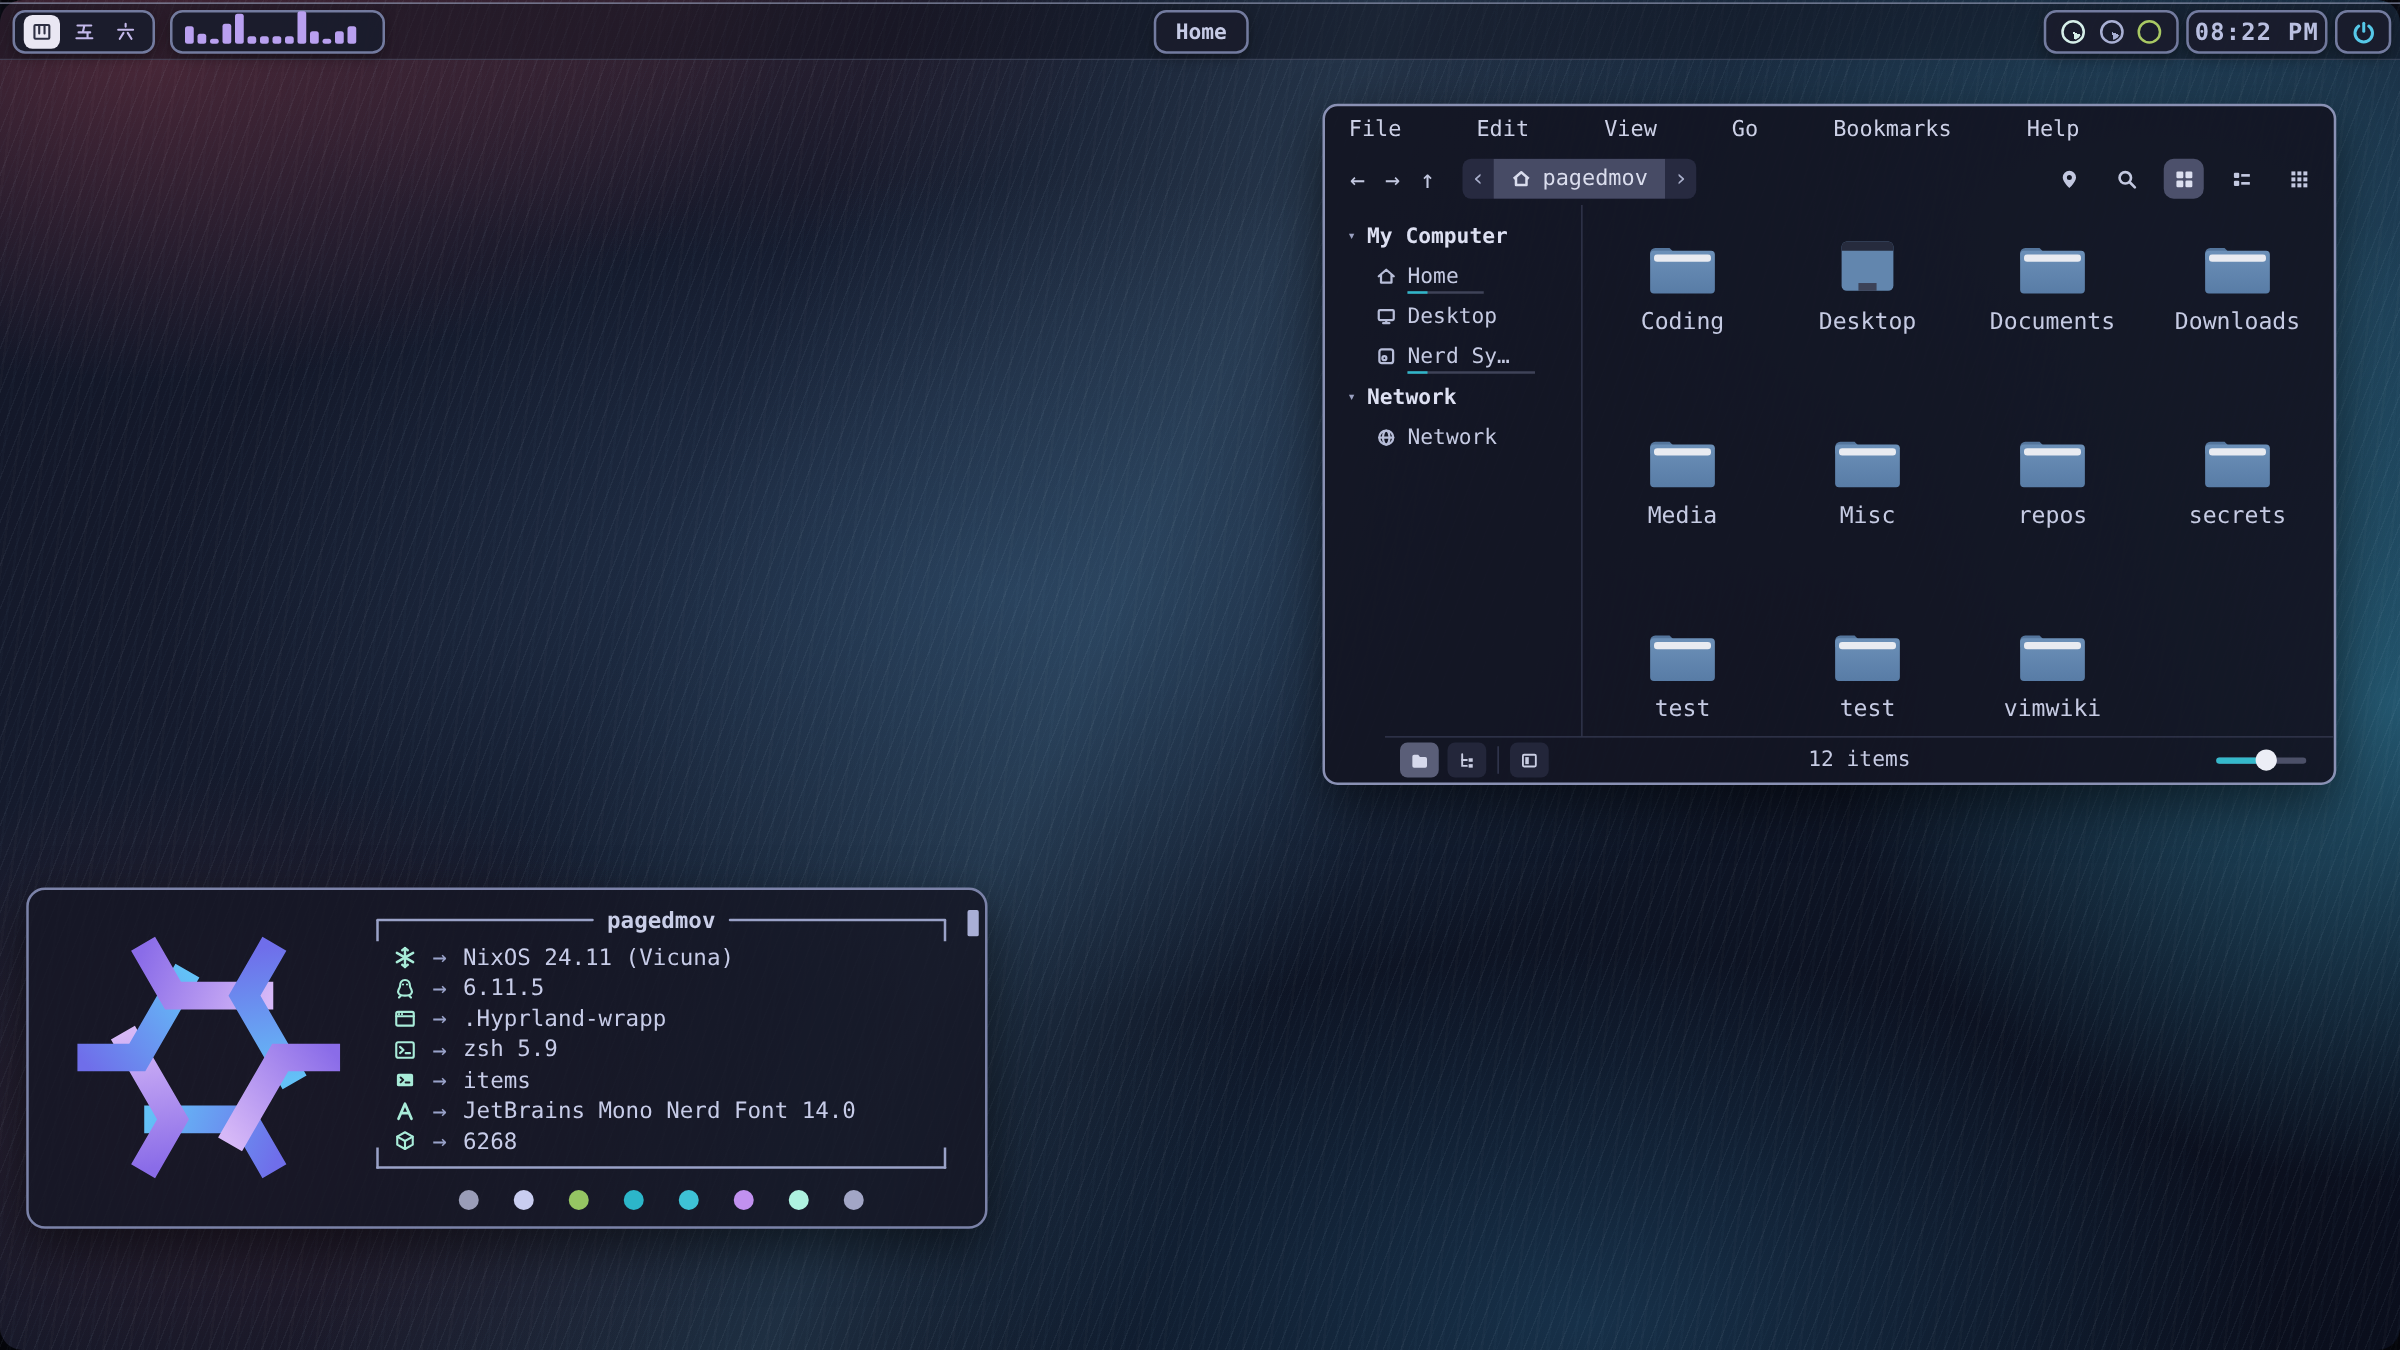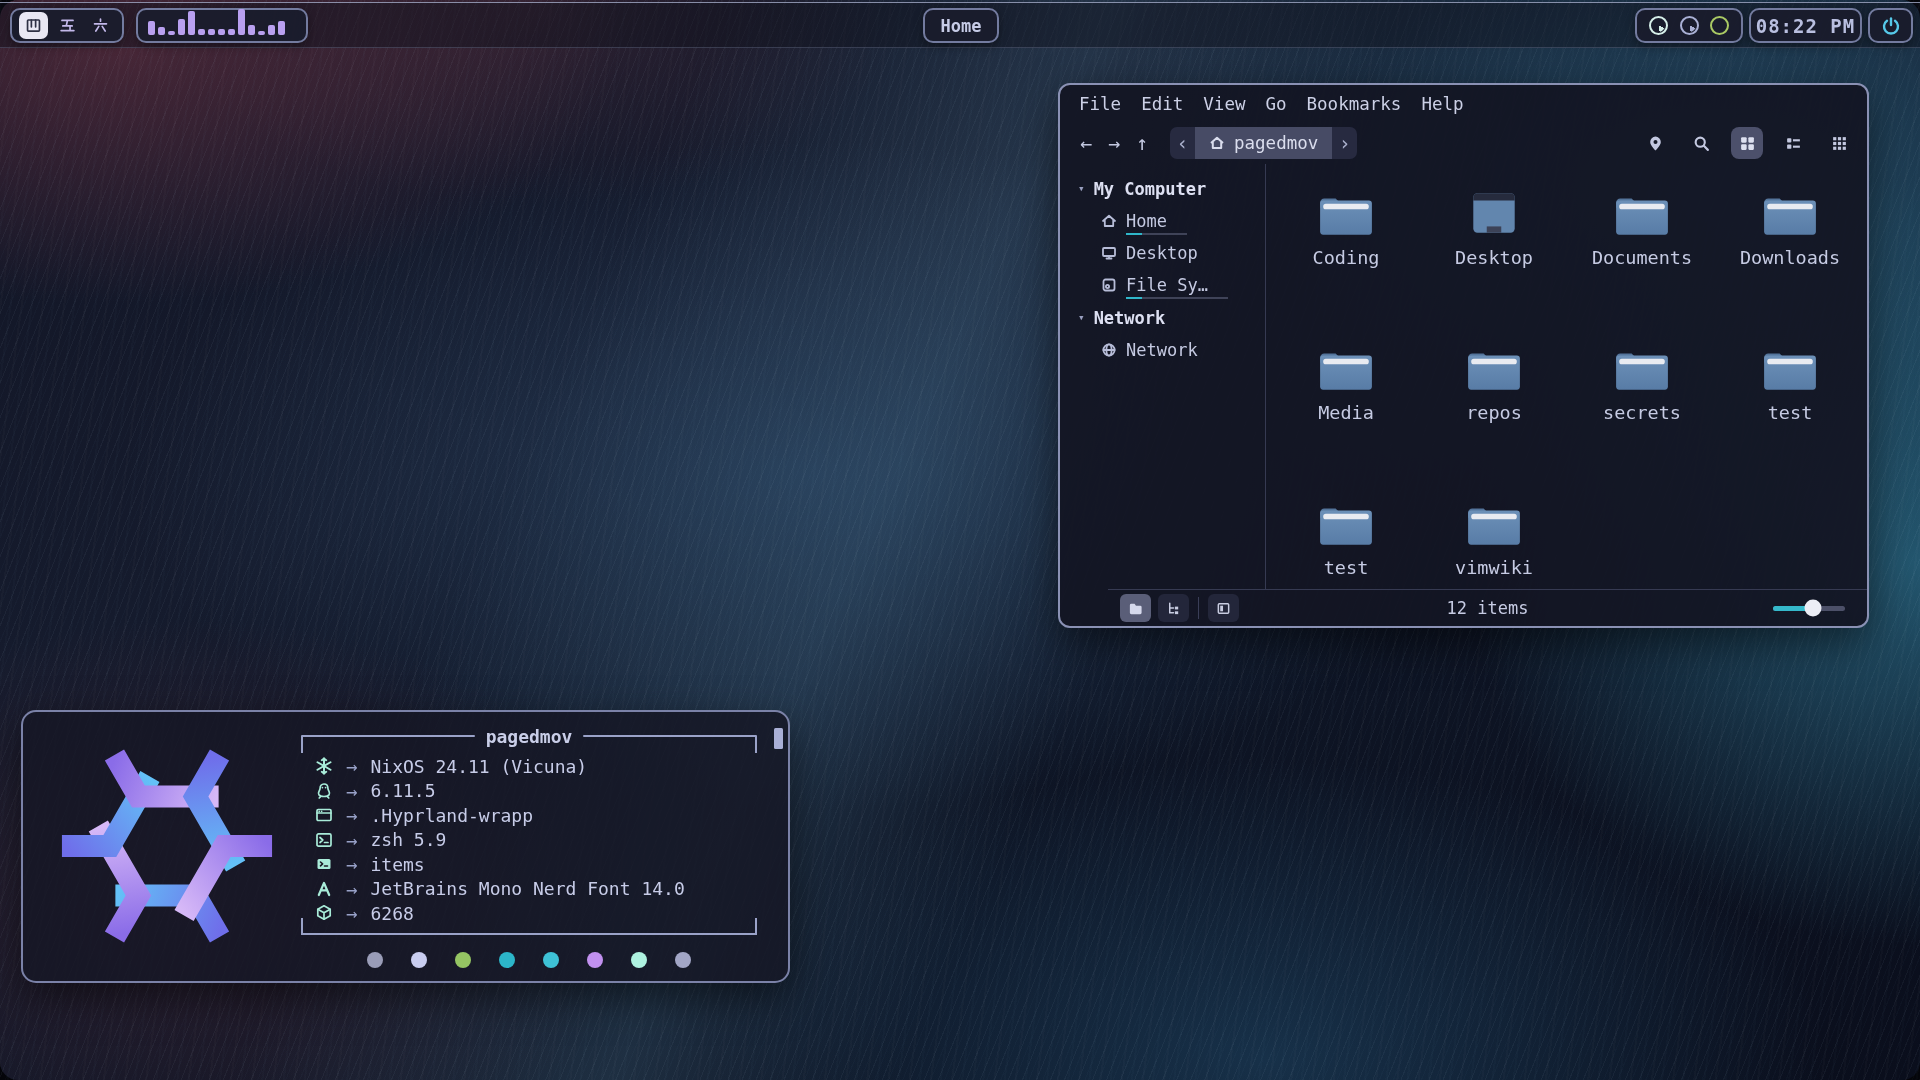--- a/index.html
+++ b/index.html
@@ -43,21 +43,21 @@
   .ring{width:19px;height:19px;border:2.4px solid currentColor;border-radius:50%;position:relative;box-sizing:border-box;}
   .ring.wedge::after{content:"";position:absolute;inset:1px;border-radius:50%;
     background:conic-gradient(from 112deg, currentColor 0 57deg, transparent 57deg 360deg);}
   .island-clock{left:1749px;width:113px;justify-content:center;color:#b9bfe0;font-weight:bold;font-size:19px;letter-spacing:1px;}
   .island-power{left:1868px;width:45px;justify-content:center;}
   .island-power svg{width:20px;height:20px;stroke:currentColor;stroke-width:2.4;fill:none;stroke-linecap:round;}
   
   .fm{position:absolute;left:1058px;top:83px;width:811px;height:545px;box-sizing:border-box;
     background:rgba(19,21,35,0.94);border:2px solid #8a91b4;border-radius:12px;
     display:flex;flex-direction:column;overflow:hidden;box-shadow:0 14px 40px rgba(0,0,0,0.5);z-index:4;}
-  .fm-menubar{height:37px;display:flex;align-items:center;padding-left:9px;flex:none;}
+  .fm-menubar{height:37px;display:flex;align-items:center;padding-left:9px;flex:none;gap:40px;}
   .menu-item{padding:0 10px;font-size:17.5px;color:#ccd0e6;}
   .fm-toolbar{height:42px;display:flex;align-items:center;padding:0 12px;flex:none;}
   .nav-arrow{width:28px;text-align:center;color:#c3c8e0;font-size:20px;}
   .breadcrumb{margin-left:14px;height:32px;background:#272a40;border-radius:7px;display:flex;align-items:stretch;overflow:hidden;}
   .crumb-chev{width:25px;display:flex;align-items:center;justify-content:center;color:#aab0cc;font-size:19px;}
   .crumb-active{background:#474b65;display:flex;align-items:center;gap:9px;padding:0 14px;color:#dadded;font-size:17.5px;}
   .crumb-active svg{width:16px;height:16px;stroke:#dadded;stroke-width:2;fill:none;stroke-linejoin:round;}
   .tb-right{margin-left:auto;display:flex;align-items:center;gap:14px;}
   .tb-icon{width:32px;height:32px;display:flex;align-items:center;justify-content:center;color:#c3c8e0;}
   .tb-icon.active{background:#4c506b;border-radius:8px;}
@@ -282,21 +282,21 @@
               <rect x="2" y="3" width="12" height="8" rx="1"></rect>
               <path d="M8 11 V13.5 M5.5 13.5 H10.5"></path>
             </svg>
           <span>Desktop</span>
         </div>
         <div class="side-item">
           <svg viewBox="0 0 16 16">
               <rect x="2.5" y="2.5" width="11" height="11" rx="2"></rect>
               <circle cx="6.5" cy="9.5" r="1.6"></circle>
             </svg>
-          <span class="u-line">File Sy…</span>
+          <span class="u-line">Nerd Sy…</span>
         </div>
         <div class="side-header">
           <span class="tri">▾</span>
           <span>Network</span>
         </div>
         <div class="side-item">
           <svg viewBox="0 0 16 16">
               <circle cx="8" cy="8" r="5.6"></circle>
               <ellipse cx="8" cy="8" rx="2.6" ry="5.6"></ellipse>
               <path d="M2.4 8 H13.6"></path>
@@ -346,20 +346,29 @@
             <span class="tile-label">Downloads</span>
           </div>
           <div class="tile icon-folder">
             <svg class="folder-svg" viewBox="0 0 56 46">
               <path d="M3 12 a4 4 0 0 1 4-4 h11 l5 5 h8 v4 h-28 z" fill="#54759c"></path>
               <rect x="3" y="10" width="50" height="33" rx="3" fill="url(#gfold)"></rect>
               <rect x="6" y="13" width="44" height="5.5" rx="2.5" fill="#e9ebf1"></rect>
             </svg>
 
             <span class="tile-label">Media</span>
+          </div>
+          <div class="tile icon-folder">
+            <svg class="folder-svg" viewBox="0 0 56 46">
+              <path d="M3 12 a4 4 0 0 1 4-4 h11 l5 5 h8 v4 h-28 z" fill="#54759c"></path>
+              <rect x="3" y="10" width="50" height="33" rx="3" fill="url(#gfold)"></rect>
+              <rect x="6" y="13" width="44" height="5.5" rx="2.5" fill="#e9ebf1"></rect>
+            </svg>
+
+            <span class="tile-label">Misc</span>
           </div>
           <div class="tile icon-folder">
             <svg class="folder-svg" viewBox="0 0 56 46">
               <path d="M3 12 a4 4 0 0 1 4-4 h11 l5 5 h8 v4 h-28 z" fill="#54759c"></path>
               <rect x="3" y="10" width="50" height="33" rx="3" fill="url(#gfold)"></rect>
               <rect x="6" y="13" width="44" height="5.5" rx="2.5" fill="#e9ebf1"></rect>
             </svg>
 
             <span class="tile-label">repos</span>
           </div>

